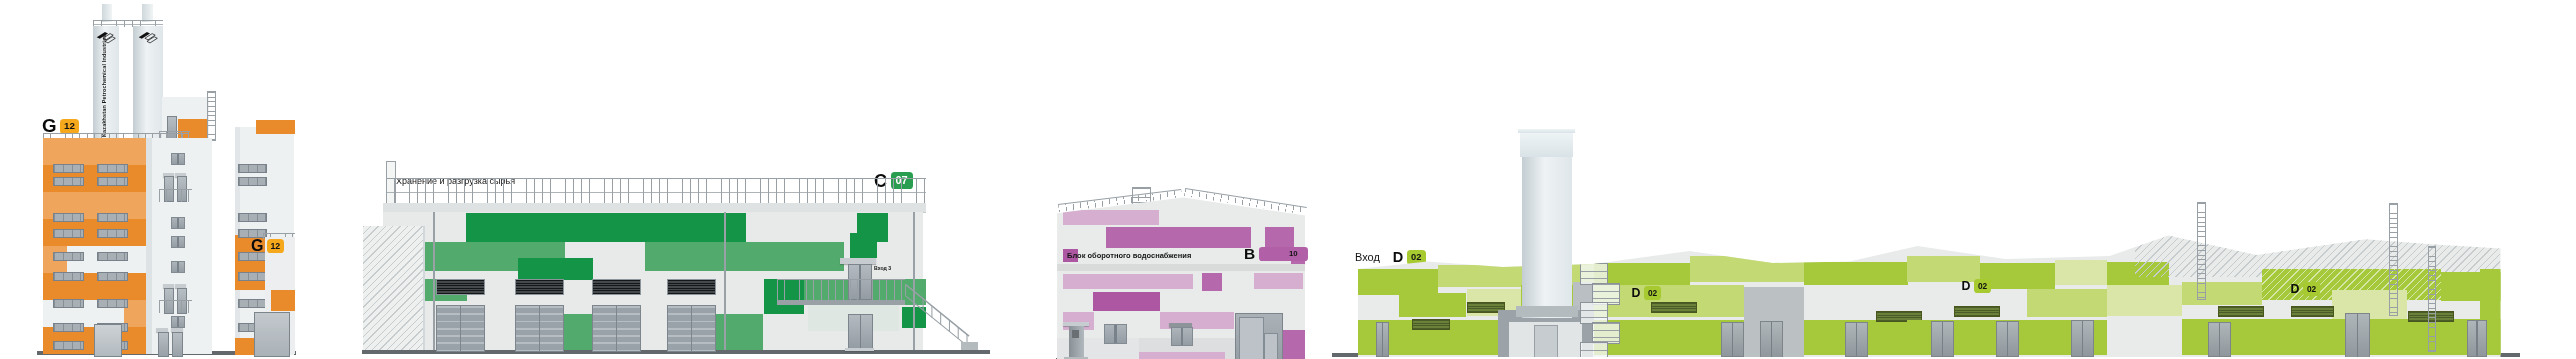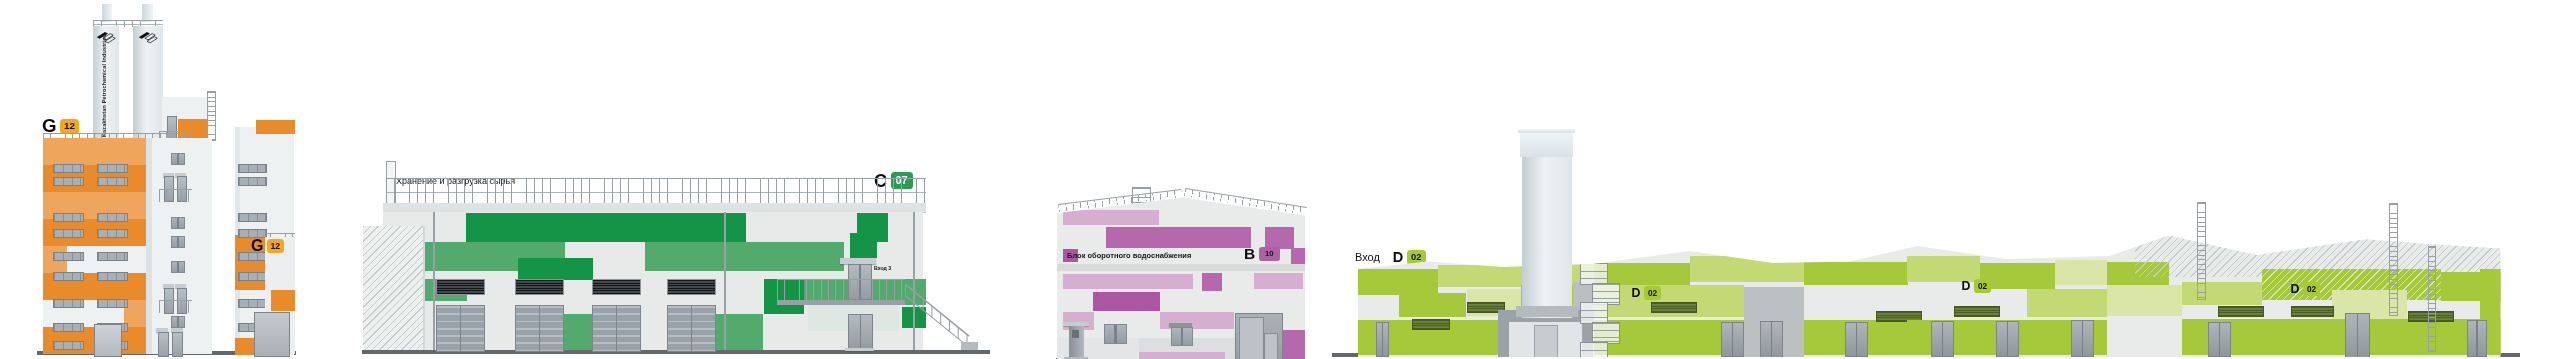--- a/index.html
+++ b/index.html
@@ -260,21 +260,21 @@
       <div class="a canopy" style="left:112px;top:129px;width:23px;height:4.1px;background:#8d959b;"></div>
       <div class="a w2" style="left:114px;top:133px;width:19.7px;height:17.6px;"></div>
       <div class="a door1" style="left:178px;top:119px;width:46px;height:48px;background:linear-gradient(180deg,#aab1b7,#969ea5);"></div>
       <div class="a" style="left:182px;top:123px;width:23px;height:43px;background:#bcc2c7;border:0.5px solid #858d94;"></div>
       <div class="a" style="left:207px;top:139px;width:12.4px;height:27.5px;background:#bcc2c7;border:0.5px solid #858d94;"></div>
     </div>
 
     <div class="a title" style="left:12px;top:73px;font-size:7.5px;font-weight:700;">Блок оборотного водоснабжения</div>
     <div class="a code" style="left:189px;top:68px;">
       <span class="blet" style="font-size:15.5px;">B</span>
-      <span class="badge" style="width: 21px; height: 13.5px; font-size: 7.8px; border-radius: 3.1px; background: rgb(177, 96, 167);">
+      <span class="badge" style="width: 29px; height: 13.5px; font-size: 7.8px; border-radius: 3.1px; background: rgb(177, 96, 167); padding-left: 20px;">
           <i style="font-style:normal">10</i>
         </span>
     </div>
   </div>
 
   <div class="a" style="left:1329px;top:124px;width:1202px;height:235px;">
     <div class="a ground" style="left:2.6px;top:229px;width:1188px;height:4.1px;"></div>
 
     <div class="a code" style="left:26px;top:126px;">
       <span class="title" style="font-size:11px;">Вход</span>

